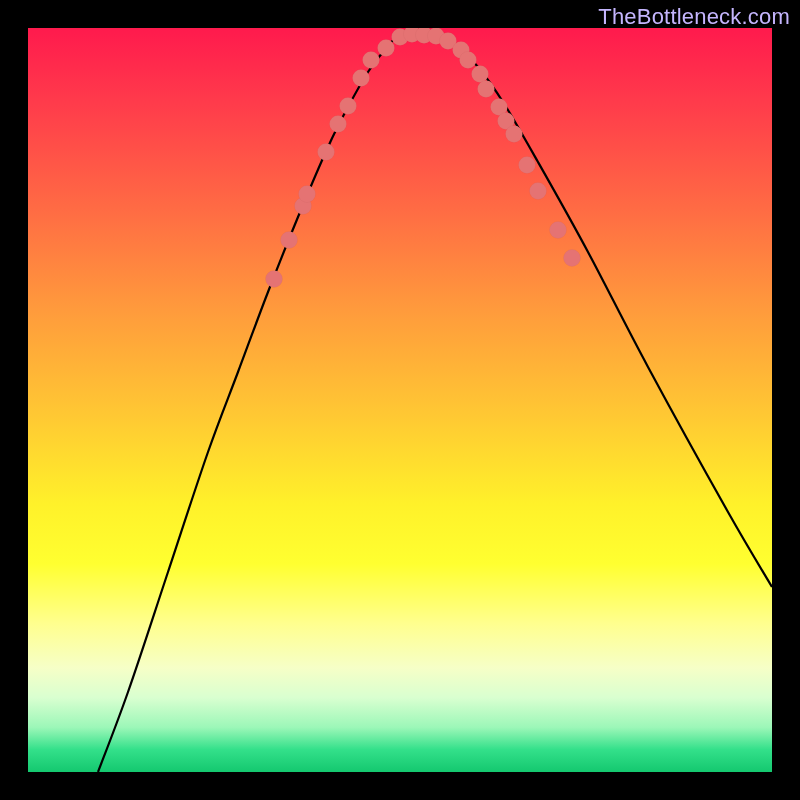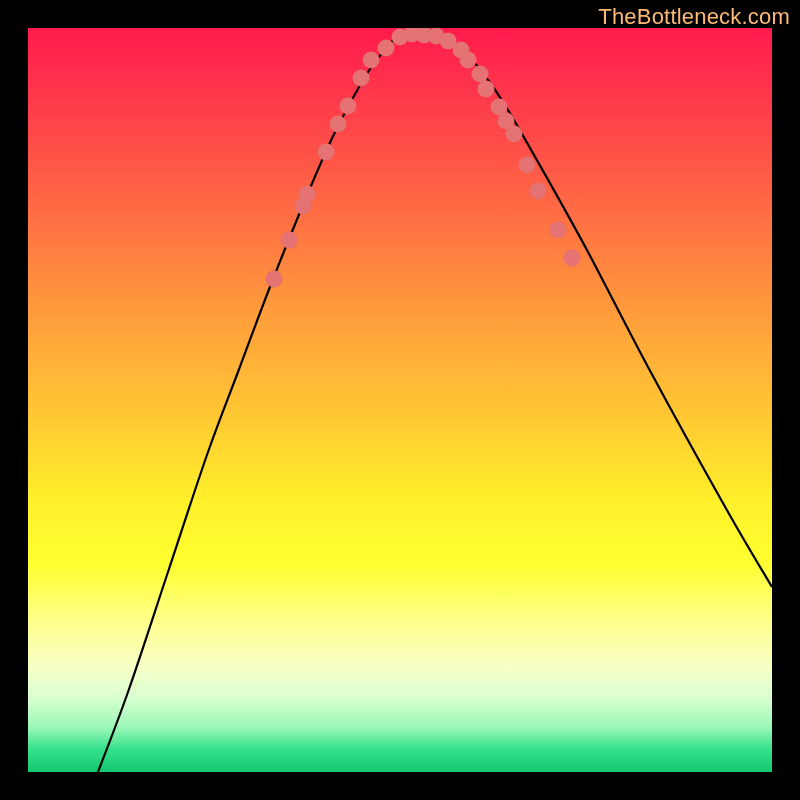--- a/index.html
+++ b/index.html
@@ -30,21 +30,21 @@
       #d9ffd0 90%,
       #9cf7b8 94%,
       #33e08a 97%,
       #14c86f 100%
     );
   }
   .watermark {
     position: absolute;
     top: 4px;
     right: 10px;
-    color: #fdba74;
+    color: #c4b5fd;
     font-size: 22px;
     font-weight: 500;
     letter-spacing: 0.2px;
     z-index: 5;
   }
   svg.curve {
     position: absolute;
     left: 0;
     top: 0;
     width: 744px;

